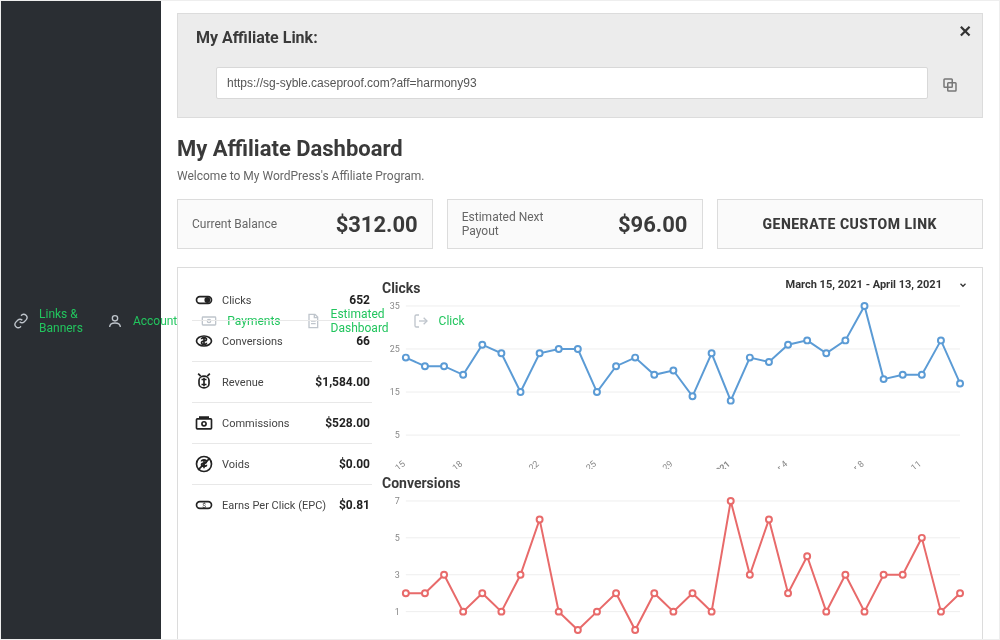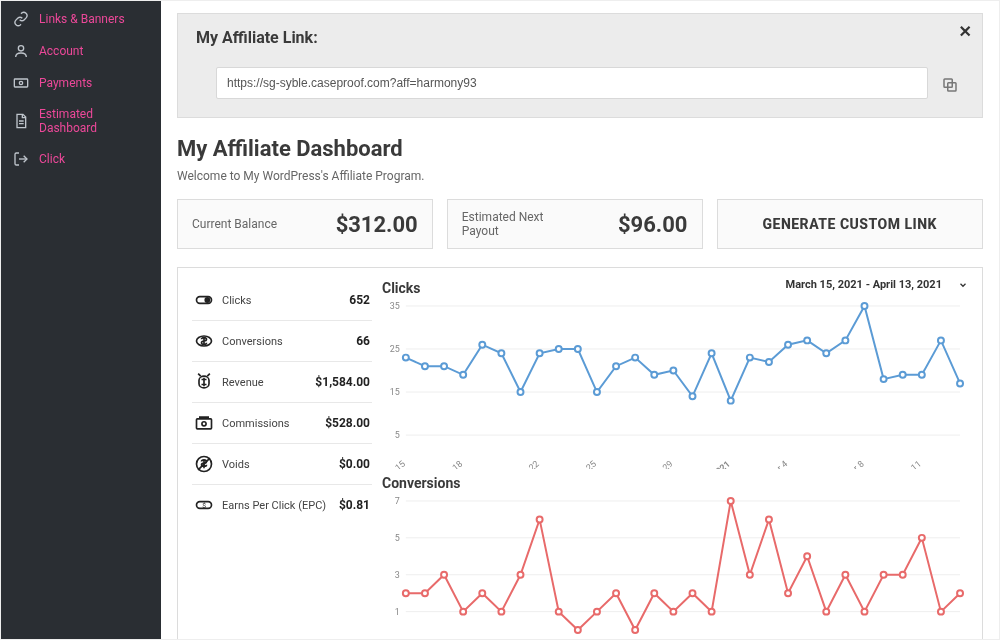--- a/index.html
+++ b/index.html
@@ -1,18 +1,18 @@
 <!DOCTYPE html>
 <html><head>
 <meta charset="utf-8">
 <style>
   * { box-sizing: border-box; margin: 0; padding: 0; }
   body { font-family: -apple-system, BlinkMacSystemFont, "Segoe UI", Roboto, Arial, sans-serif; font-size: 13px; color: #333; background: #fff; }
   .app { display: flex; width: 1000px; height: 640px; overflow: hidden; border: 1px solid #eee; }
-  .sidebar { width: 160px; background: #2a2e33; color: #ec4899; display: flex; flex-direction: column; padding-top: 2px; }
+  .sidebar { width: 160px; background: #2a2e33; color: #22c55e; display: flex; flex-direction: row; padding-top: 2px; }
   .sidebar-item { display: flex; align-items: center; gap: 10px; padding: 8px 12px; font-size: 12px; cursor: pointer; }
   .sidebar-item svg { width: 16px; height: 16px; flex-shrink: 0; }
   .main { flex: 1; padding: 12px 16px 0 16px; overflow-y: auto; }
   .link-card { background: #ececec; border: 1px solid #dcdcdc; padding: 14px 18px 18px 18px; position: relative; margin-bottom: 18px; }
   .link-card h3 { font-size: 16px; font-weight: 700; color: #3a3a3a; margin-bottom: 20px; }
   .link-row { display: flex; align-items: flex-end; gap: 8px; padding-left: 20px; }
   .link-input { flex: 1; background: #fff; border: 1px solid #d8d8d8; padding: 8px 10px; font-size: 12px; color: #555; border-radius: 2px; }
   .copy-btn { width: 28px; height: 28px; display: flex; align-items: center; justify-content: center; cursor: pointer; color: #777; }
   .close-x { position: absolute; top: 8px; right: 10px; font-size: 16px; font-weight: 700; color: #333; cursor: pointer; }
   h1.page-title { font-size: 22px; font-weight: 700; color: #3a3a3a; margin-bottom: 8px; }

